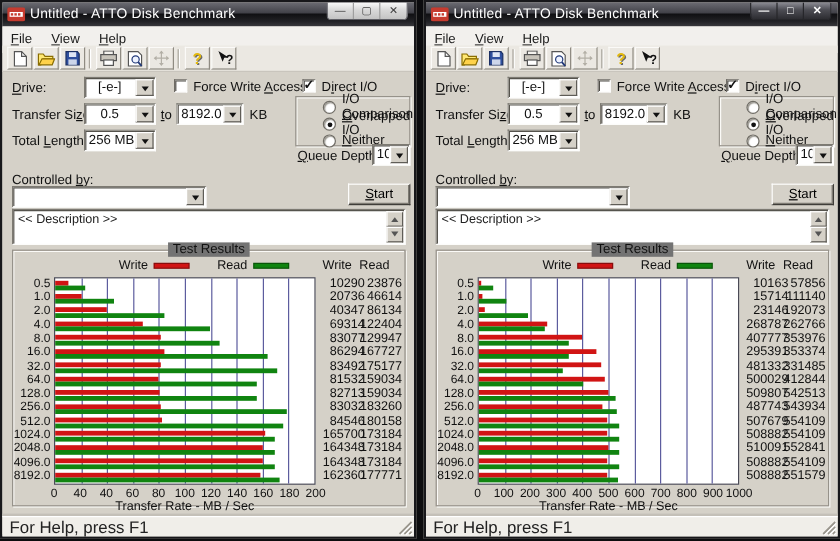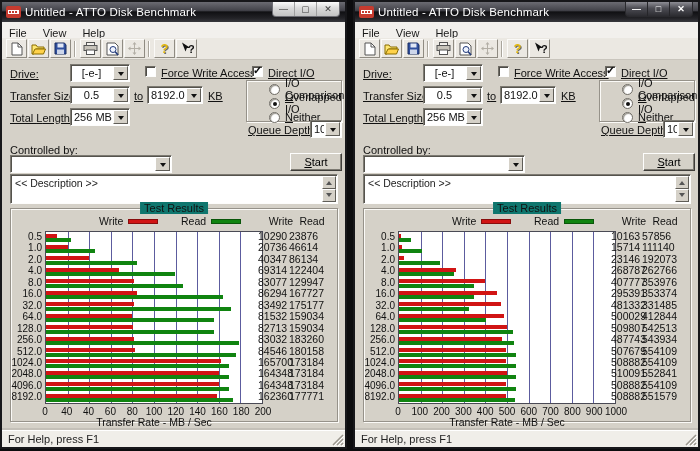--- a/index.html
+++ b/index.html
@@ -24,21 +24,21 @@
   .menubar{position:absolute;top:20px;left:0;right:0;height:22px;background:#f2f0ed;display:flex;align-items:center;padding-left:7px;gap:16px;border-bottom:1px solid #dcd9d4;}
   .menu-item{font-size:11px;color:#1a1a1a;}
 
   .toolbar{position:absolute;top:36px;left:0;right:0;height:22px;background:#ebe8e2;display:flex;align-items:center;padding-left:3px;border-bottom:1px solid #c9c5bd;}
   .tb{width:21px;height:19px;margin:0 0 0 1px;display:flex;align-items:center;justify-content:center;
       background:#ebe8e2;border:1px solid;border-color:#fbfaf8 #8f8b82 #8f8b82 #fbfaf8;padding:0;}
   .tb-sep{width:2px;height:16px;margin:0 3px;border-left:1px solid #a9a59c;border-right:1px solid #fff;}
   .q-help{color:#e3b80b;font-weight:bold;font-size:13px;text-shadow:1px 1px 0 #6b6b6b;}
 
   .client{position:absolute;top:58px;left:0;right:0;bottom:17px;background:#d5d1c8;font-size:11px;color:#111;}
-  .client .lbl{position:absolute;white-space:nowrap;text-decoration:underline;}
+  .client .lbl{position:absolute;white-space:nowrap;}
 
   
   .combo{position:absolute;height:18px;background:#fff;border:1px solid;border-color:#7d7a72 #fdfdfc #fdfdfc #7d7a72;box-shadow:inset 1px 1px 0 #55534d;display:flex;align-items:center;}
   .combo .cval{flex:1;font-size:11px;padding:0 3px;white-space:nowrap;overflow:hidden;}
   .combo.centered .cval{text-align:center;}
   .combo .drop{width:15px;height:14px;margin:1px;background:#d5d1c8;border:1px solid;border-color:#fff #5f5d57 #5f5d57 #fff;display:flex;align-items:center;justify-content:center;flex:0 0 auto;}
   .combo .drop i{width:0;height:0;border:3.5px solid transparent;border-top:4px solid #111;margin-top:4px;}
 
   .checkbox{position:absolute;width:11px;height:11px;background:#fff;border:1px solid;border-color:#6f6c65 #fdfdfc #fdfdfc #6f6c65;box-shadow:inset 1px 1px 0 #4e4c47;}
   .checkbox .check-glyph{display:none;position:absolute;top:-3px;left:0px;font-size:11px;font-weight:bold;color:#111;}
@@ -54,41 +54,41 @@
   .desc-box{position:absolute;background:#fff;border:1px solid;border-color:#7d7a72 #fdfdfc #fdfdfc #7d7a72;box-shadow:inset 1px 1px 0 #55534d;}
   .desc-text{position:absolute;top:2px;left:4px;font-size:10.5px;color:#222;}
   .vscroll{position:absolute;top:1px;right:1px;bottom:1px;width:14px;background:#efede7;display:flex;flex-direction:column;justify-content:space-between;}
   .sb-btn{height:13px;background:#d5d1c8;border:1px solid;border-color:#fff #5f5d57 #5f5d57 #fff;display:flex;align-items:center;justify-content:center;}
   .sb-btn i{width:0;height:0;border:3px solid transparent;}
   .sb-btn.up i{border-bottom:4px solid #555;margin-bottom:2px;}
   .sb-btn.dn i{border-top:4px solid #555;margin-top:2px;}
 
   
   .results-box{position:absolute;left:8px;right:7px;top:148px;height:214px;border:1px solid #96928a;box-shadow:1px 1px 0 #fbfaf7,inset 1px 1px 0 #fbfaf7;}
-  .gb-caption{position:absolute;top:-7px;left:50%;transform:translateX(-50%);background:#0f766e;padding:0 4px;font-size:11px;}
+  .gb-caption{position:absolute;top:-7px;left:50%;transform:translateX(-50%);background:#737373;padding:0 4px;font-size:11px;}
   .legend-item{position:absolute;top:6px;display:flex;align-items:center;gap:5px;font-size:10.5px;}
   .legend-item .swatch{width:30px;height:5px;border:1px solid rgba(0,0,0,.35);}
   .col-head{position:absolute;top:6px;width:46px;text-align:center;font-size:10.5px;}
   .size-labels{position:absolute;left:0;top:22px;width:31px;}
   .size-label{height:11.46px;line-height:11.46px;text-align:right;font-size:10px;}
   .plot-area{position:absolute;left:34px;top:22px;width:218px;height:173px;background:#fff;border:1px solid #4a4a55;}
   .gridline{position:absolute;top:0;bottom:0;width:1px;background:#5c5c9e;}
   .bar-row{position:relative;height:11.46px;}
   .bar{position:absolute;left:0;height:4px;}
   .bar.write{top:1.5px;}
   .bar.read{top:6px;}
   .x-ticks{position:absolute;left:34px;top:197px;width:218px;height:11px;}
   .x-tick{position:absolute;transform:translateX(-50%);font-size:10px;top:0;}
   .x-axis-label{position:absolute;left:34px;width:218px;top:207px;text-align:center;font-size:10.5px;}
   .num-col{position:absolute;top:22px;width:46px;}
-  .num-col .num-cell{height:11.46px;line-height:11.46px;font-size:10.5px;}
+  .num-col .num-cell{height:11.46px;line-height:11.46px;text-align:right;font-size:10.5px;}
   .write-col,.head-write{right:33px;}
   .read-col,.head-read{right:2px;}
 
-  .statusbar{position:absolute;left:0;right:0;bottom:0;height:17px;background:#f0eee9;border-top:1px solid #fff;box-shadow:0 -2px 0 #c4c0b8;display:flex;align-items:center;font-size:11px;color:#222;padding-left:6px;}
+  .statusbar{position:absolute;left:0;right:0;bottom:0;height:17px;background:#f0eee9;border-top:1px solid #fff;box-shadow:0 -2px 0 #c4c0b8;display:flex;align-items:center;font-size:14px;color:#222;padding-left:6px;}
   .grip{position:absolute;right:1px;bottom:1px;width:13px;height:13px;}
 </style>
 </head>
 <body>
 
 <div id="stage">
 
   <div class="window" style="left:0">
     <div class="titlebar">
       <svg class="app-icon" viewBox="0 0 15 12">

